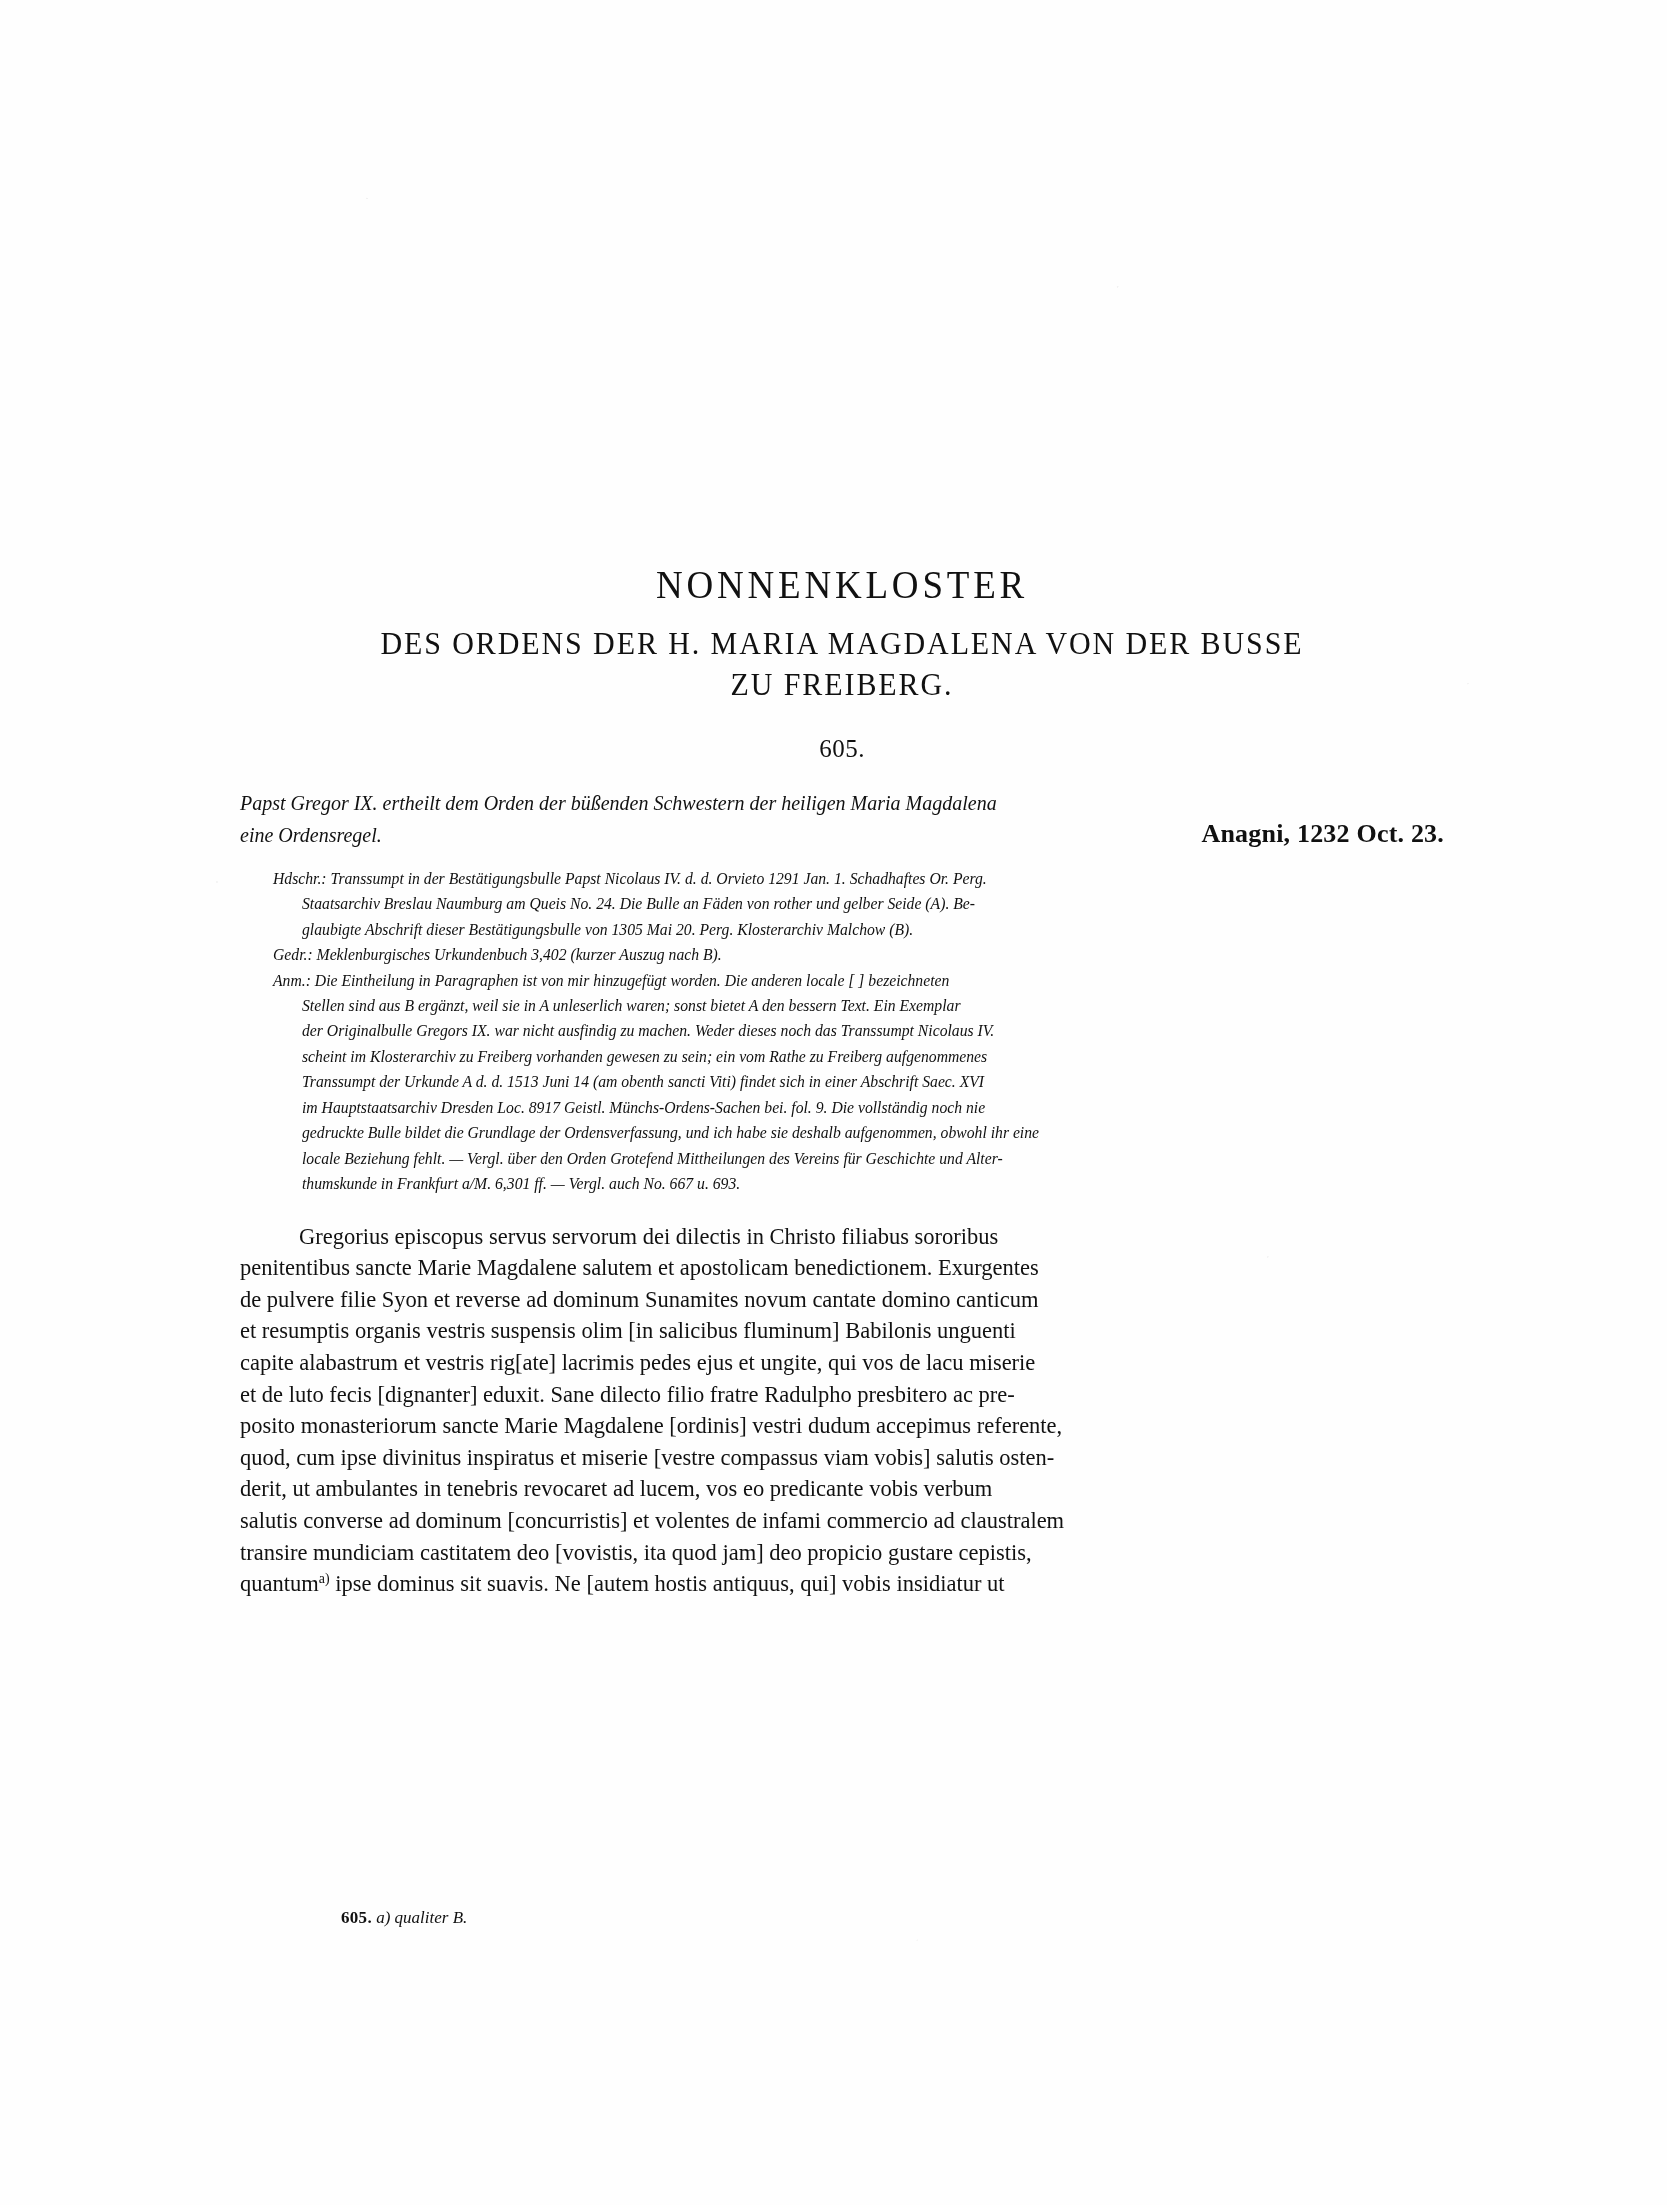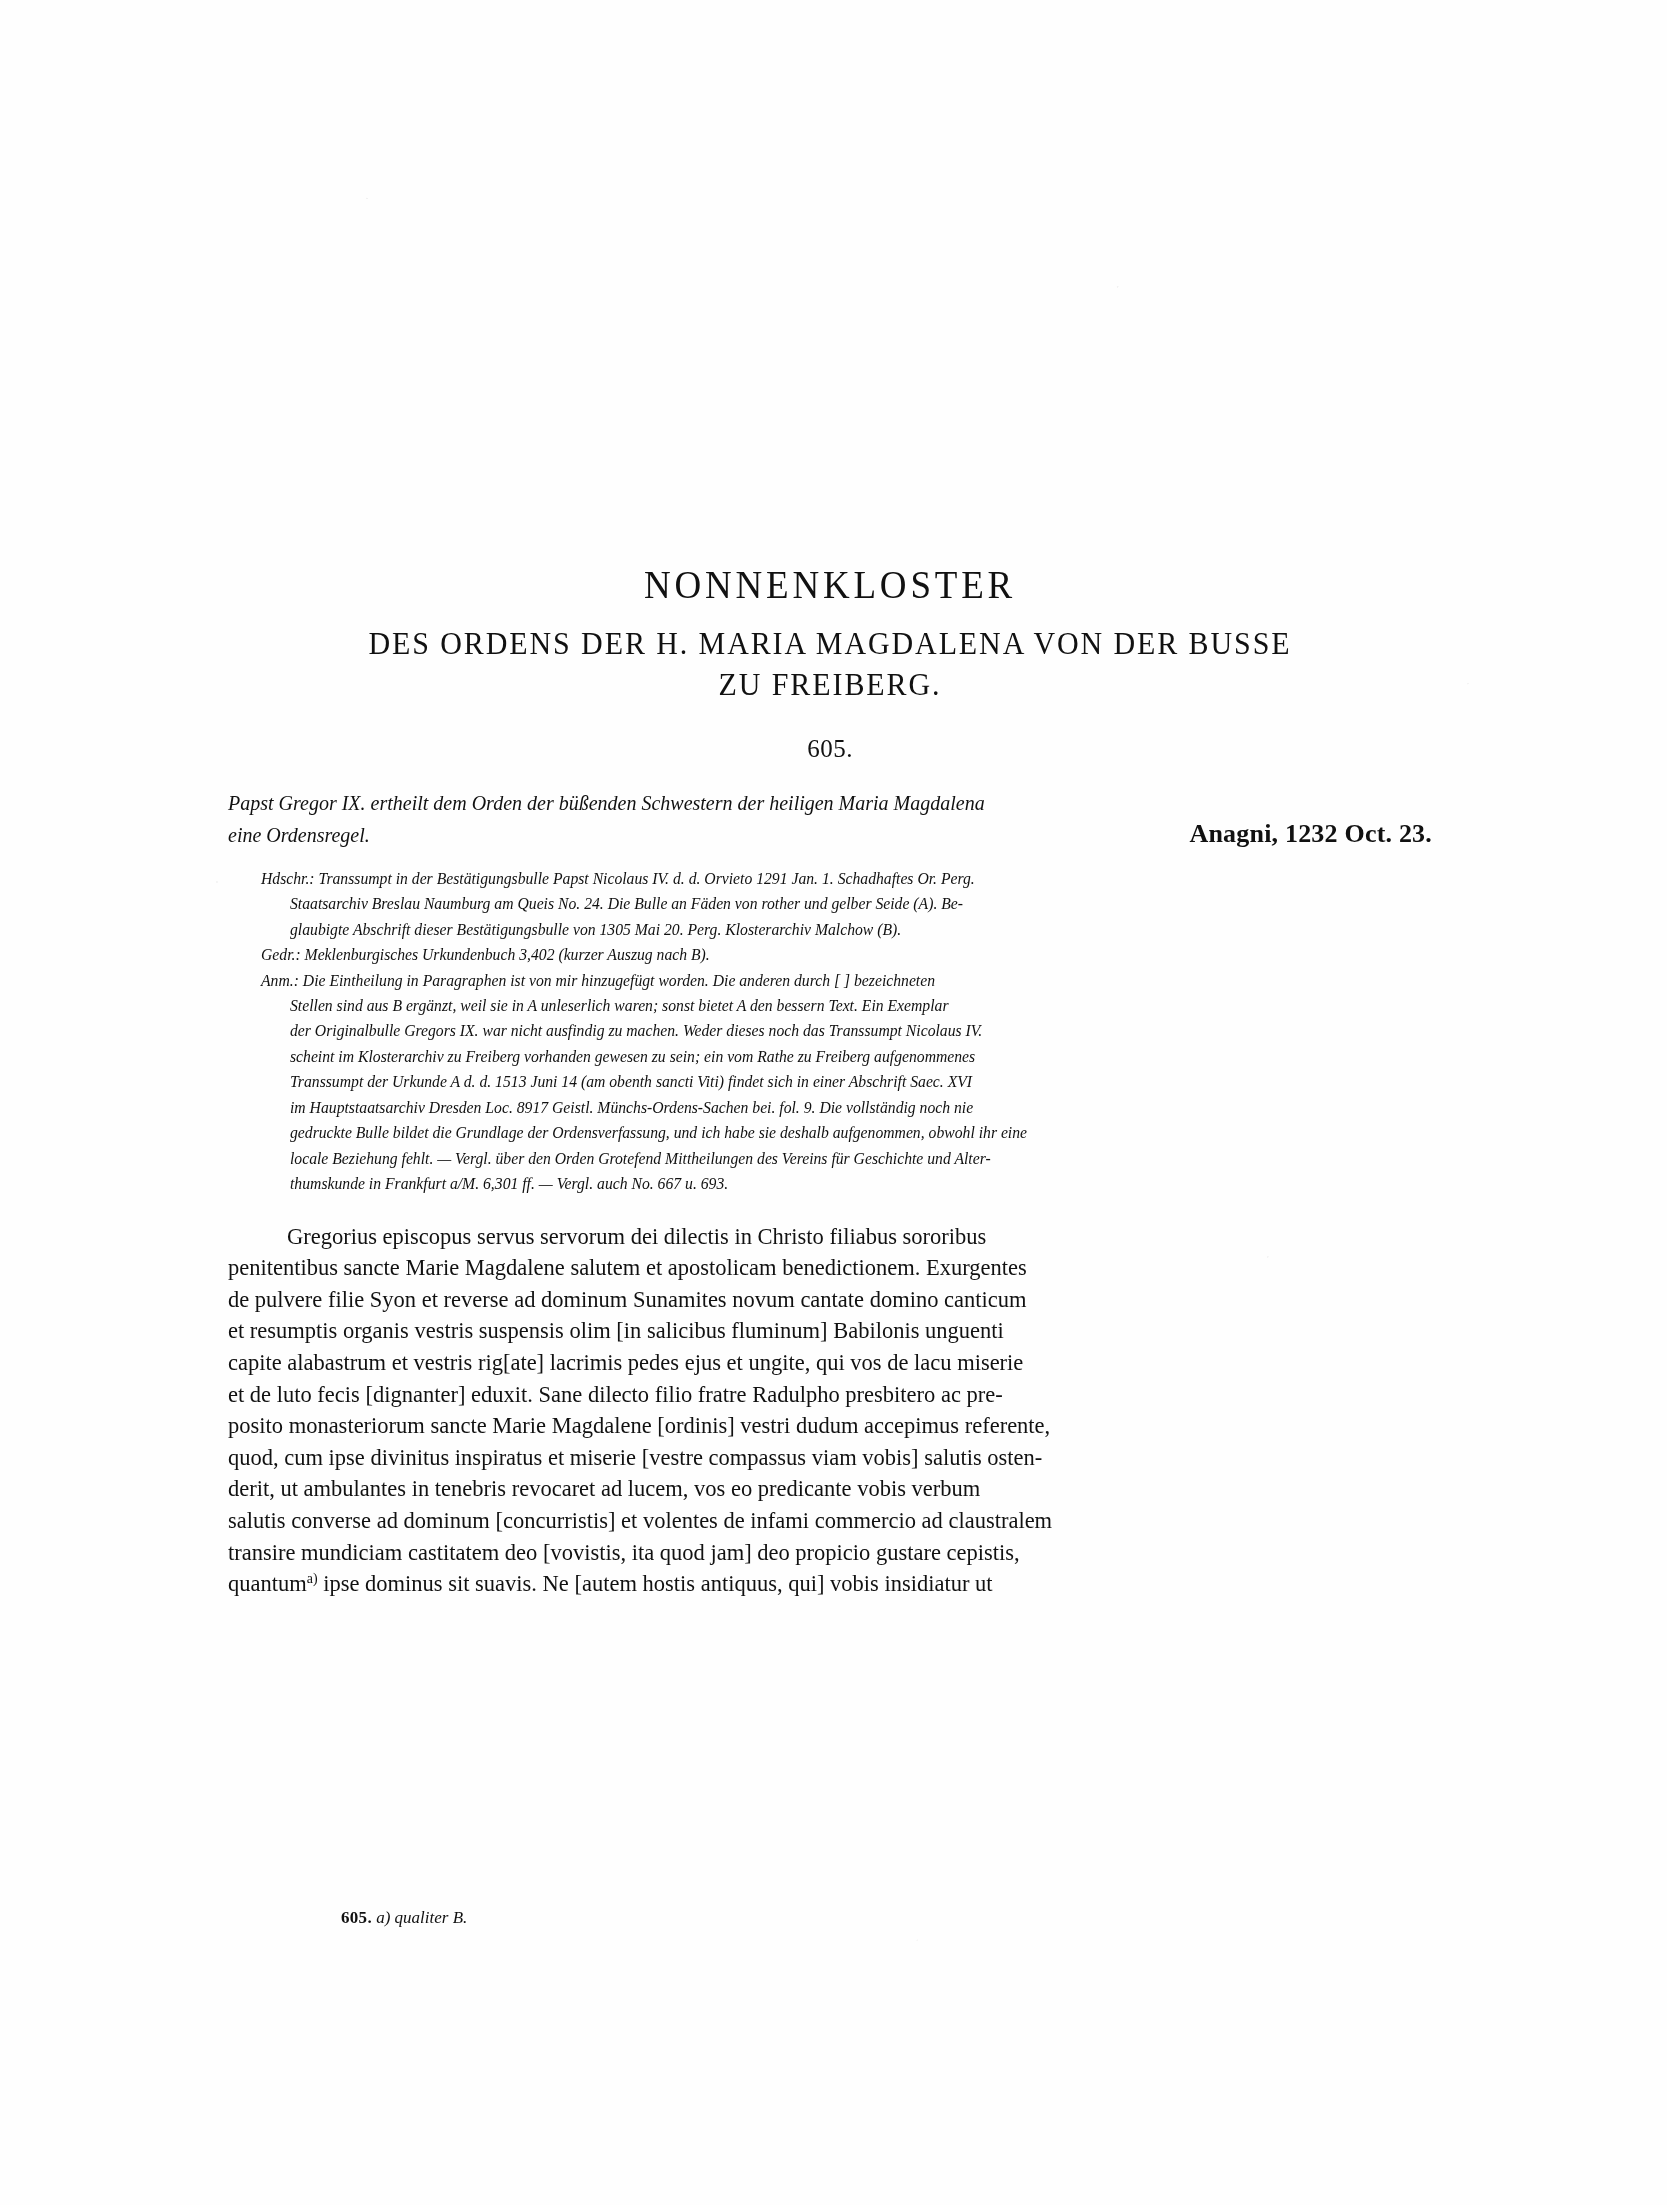--- a/index.html
+++ b/index.html
@@ -33,21 +33,21 @@
       radial-gradient(circle at 67% 13%, rgba(0,0,0,0.05) 0 0.8px, transparent 1.1px),
       radial-gradient(circle at 88% 31%, rgba(0,0,0,0.04) 0 0.8px, transparent 1.1px),
       radial-gradient(circle at 13% 40%, rgba(0,0,0,0.04) 0 0.8px, transparent 1.1px),
       radial-gradient(circle at 76% 57%, rgba(0,0,0,0.04) 0 0.8px, transparent 1.1px),
       radial-gradient(circle at 35% 72%, rgba(0,0,0,0.04) 0 0.8px, transparent 1.1px),
       radial-gradient(circle at 55% 88%, rgba(0,0,0,0.03) 0 0.8px, transparent 1.1px);
   }
 
   .content {
     position: absolute;
-    left: 228px;
+    left: 240px;
     top: 0;
     width: 1204px;
   }
 
   
   .head-main {
     text-align: center;
     font-size: 37px;
     letter-spacing: 3.8px;
     font-weight: 400;
@@ -175,21 +175,21 @@
         <span class="place-date">Anagni, 1232 Oct. 23.</span>
       </span>
 
     </div>
 
     <div class="apparatus">
       <span class="app-line">Hdschr.: Transsumpt in der Bestätigungsbulle Papst Nicolaus IV. d. d. Orvieto 1291 Jan. 1.   Schadhaftes Or. Perg.</span>
       <span class="app-line hang">Staatsarchiv Breslau Naumburg am Queis No. 24.   Die Bulle an Fäden von rother und gelber Seide (A).   Be-</span>
       <span class="app-line hang">glaubigte Abschrift dieser Bestätigungsbulle von 1305 Mai 20.   Perg. Klosterarchiv Malchow (B).</span>
       <span class="app-line">Gedr.: Meklenburgisches Urkundenbuch 3,402 (kurzer Auszug nach B).</span>
-      <span class="app-line">Anm.: Die Eintheilung in Paragraphen ist von mir hinzugefügt worden.   Die anderen durch [  ] bezeichneten</span>
+      <span class="app-line">Anm.: Die Eintheilung in Paragraphen ist von mir hinzugefügt worden.   Die anderen locale [  ] bezeichneten</span>
       <span class="app-line hang">Stellen sind aus B ergänzt, weil sie in A unleserlich waren; sonst bietet A den bessern Text.   Ein Exemplar</span>
       <span class="app-line hang">der Originalbulle Gregors IX. war nicht ausfindig zu machen.   Weder dieses noch das Transsumpt Nicolaus IV.</span>
       <span class="app-line hang">scheint im Klosterarchiv zu Freiberg vorhanden gewesen zu sein; ein vom Rathe zu Freiberg aufgenommenes</span>
       <span class="app-line hang">Transsumpt der Urkunde A d. d. 1513 Juni 14 (am obenth sancti Viti) findet sich in einer Abschrift Saec. XVI</span>
       <span class="app-line hang">im Hauptstaatsarchiv Dresden Loc. 8917 Geistl. Münchs-Ordens-Sachen bei. fol. 9.   Die vollständig noch nie</span>
       <span class="app-line hang">gedruckte Bulle bildet die Grundlage der Ordensverfassung, und ich habe sie deshalb aufgenommen, obwohl ihr eine</span>
       <span class="app-line hang">locale Beziehung fehlt. — Vergl. über den Orden Grotefend Mittheilungen des Vereins für Geschichte und Alter-</span>
       <span class="app-line hang">thumskunde in Frankfurt a/M. 6,301 ff. — Vergl. auch No. 667 u. 693.</span>
 
     </div>

